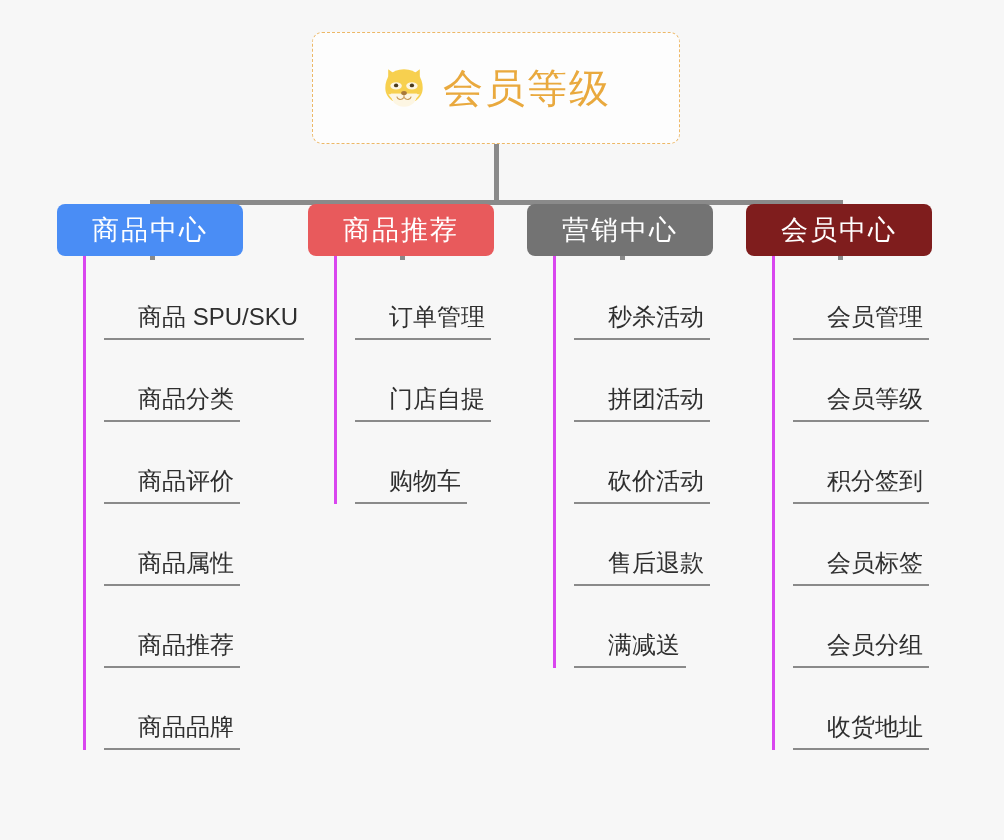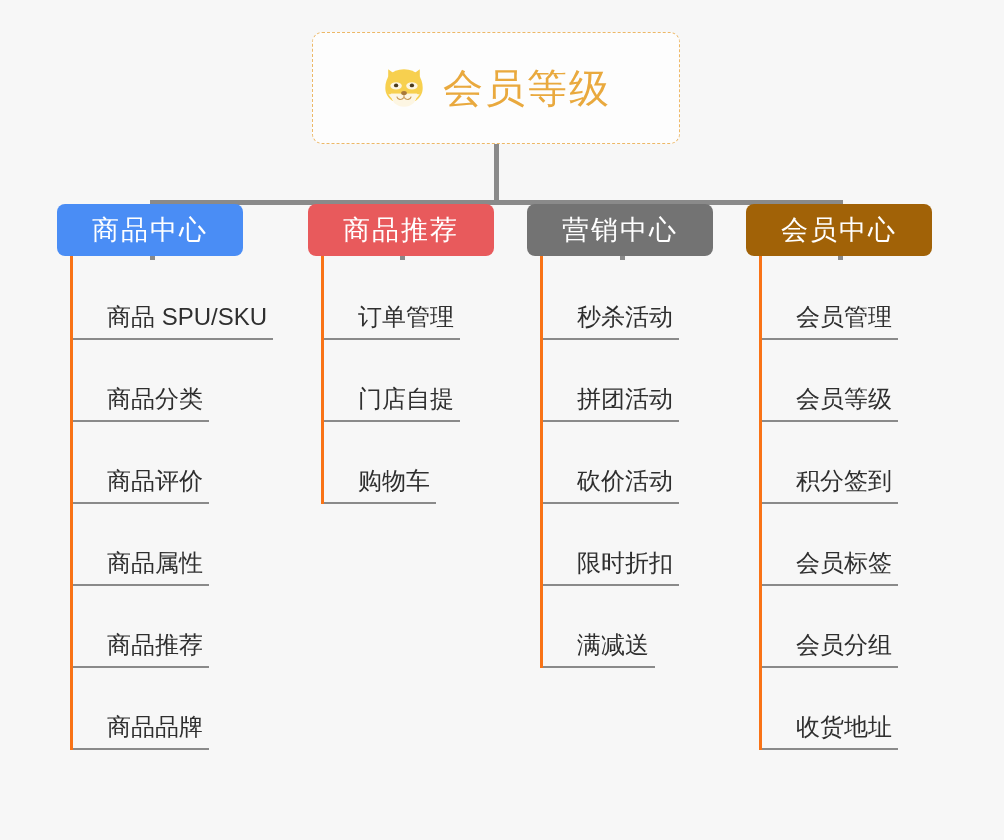--- a/index.html
+++ b/index.html
@@ -72,23 +72,23 @@
     justify-content: center;
     color: #ffffff;
     font-size: 27px;
     letter-spacing: 2px;
     white-space: nowrap;
   }
 
   
   .items {
     position: relative;
-    margin-left: 13px;
-    padding-left: 0;
-    border-left: 3px solid #f97316;
+    margin-left: 26px;
+    padding-left: 18px;
+    border-left: 3px solid #d946ef;
   }
 
   .item {
     position: relative;
     height: 82px;
     border-bottom: 2px solid #8a8a8a;
     display: flex;
     align-items: flex-end;
     justify-content: flex-start;
     
@@ -197,30 +197,30 @@
       <div class="item">
         <span class="item-label">秒杀活动</span>
       </div>
       <div class="item">
         <span class="item-label">拼团活动</span>
       </div>
       <div class="item">
         <span class="item-label">砍价活动</span>
       </div>
       <div class="item">
-        <span class="item-label">限时折扣</span>
+        <span class="item-label">售后退款</span>
       </div>
       <div class="item">
         <span class="item-label">满减送</span>
       </div>
     </div>
   </div>
 
   <div class="column" style="left:746px; width:220px;">
-    <div class="cat-box" style="width:186px; background:#a16207;">
+    <div class="cat-box" style="width:186px; background:#7f1d1d;">
       <span>会员中心</span>
     </div>
     <div class="items">
       <div class="item">
         <span class="item-label">会员管理</span>
       </div>
       <div class="item">
         <span class="item-label">会员等级</span>
       </div>
       <div class="item">

